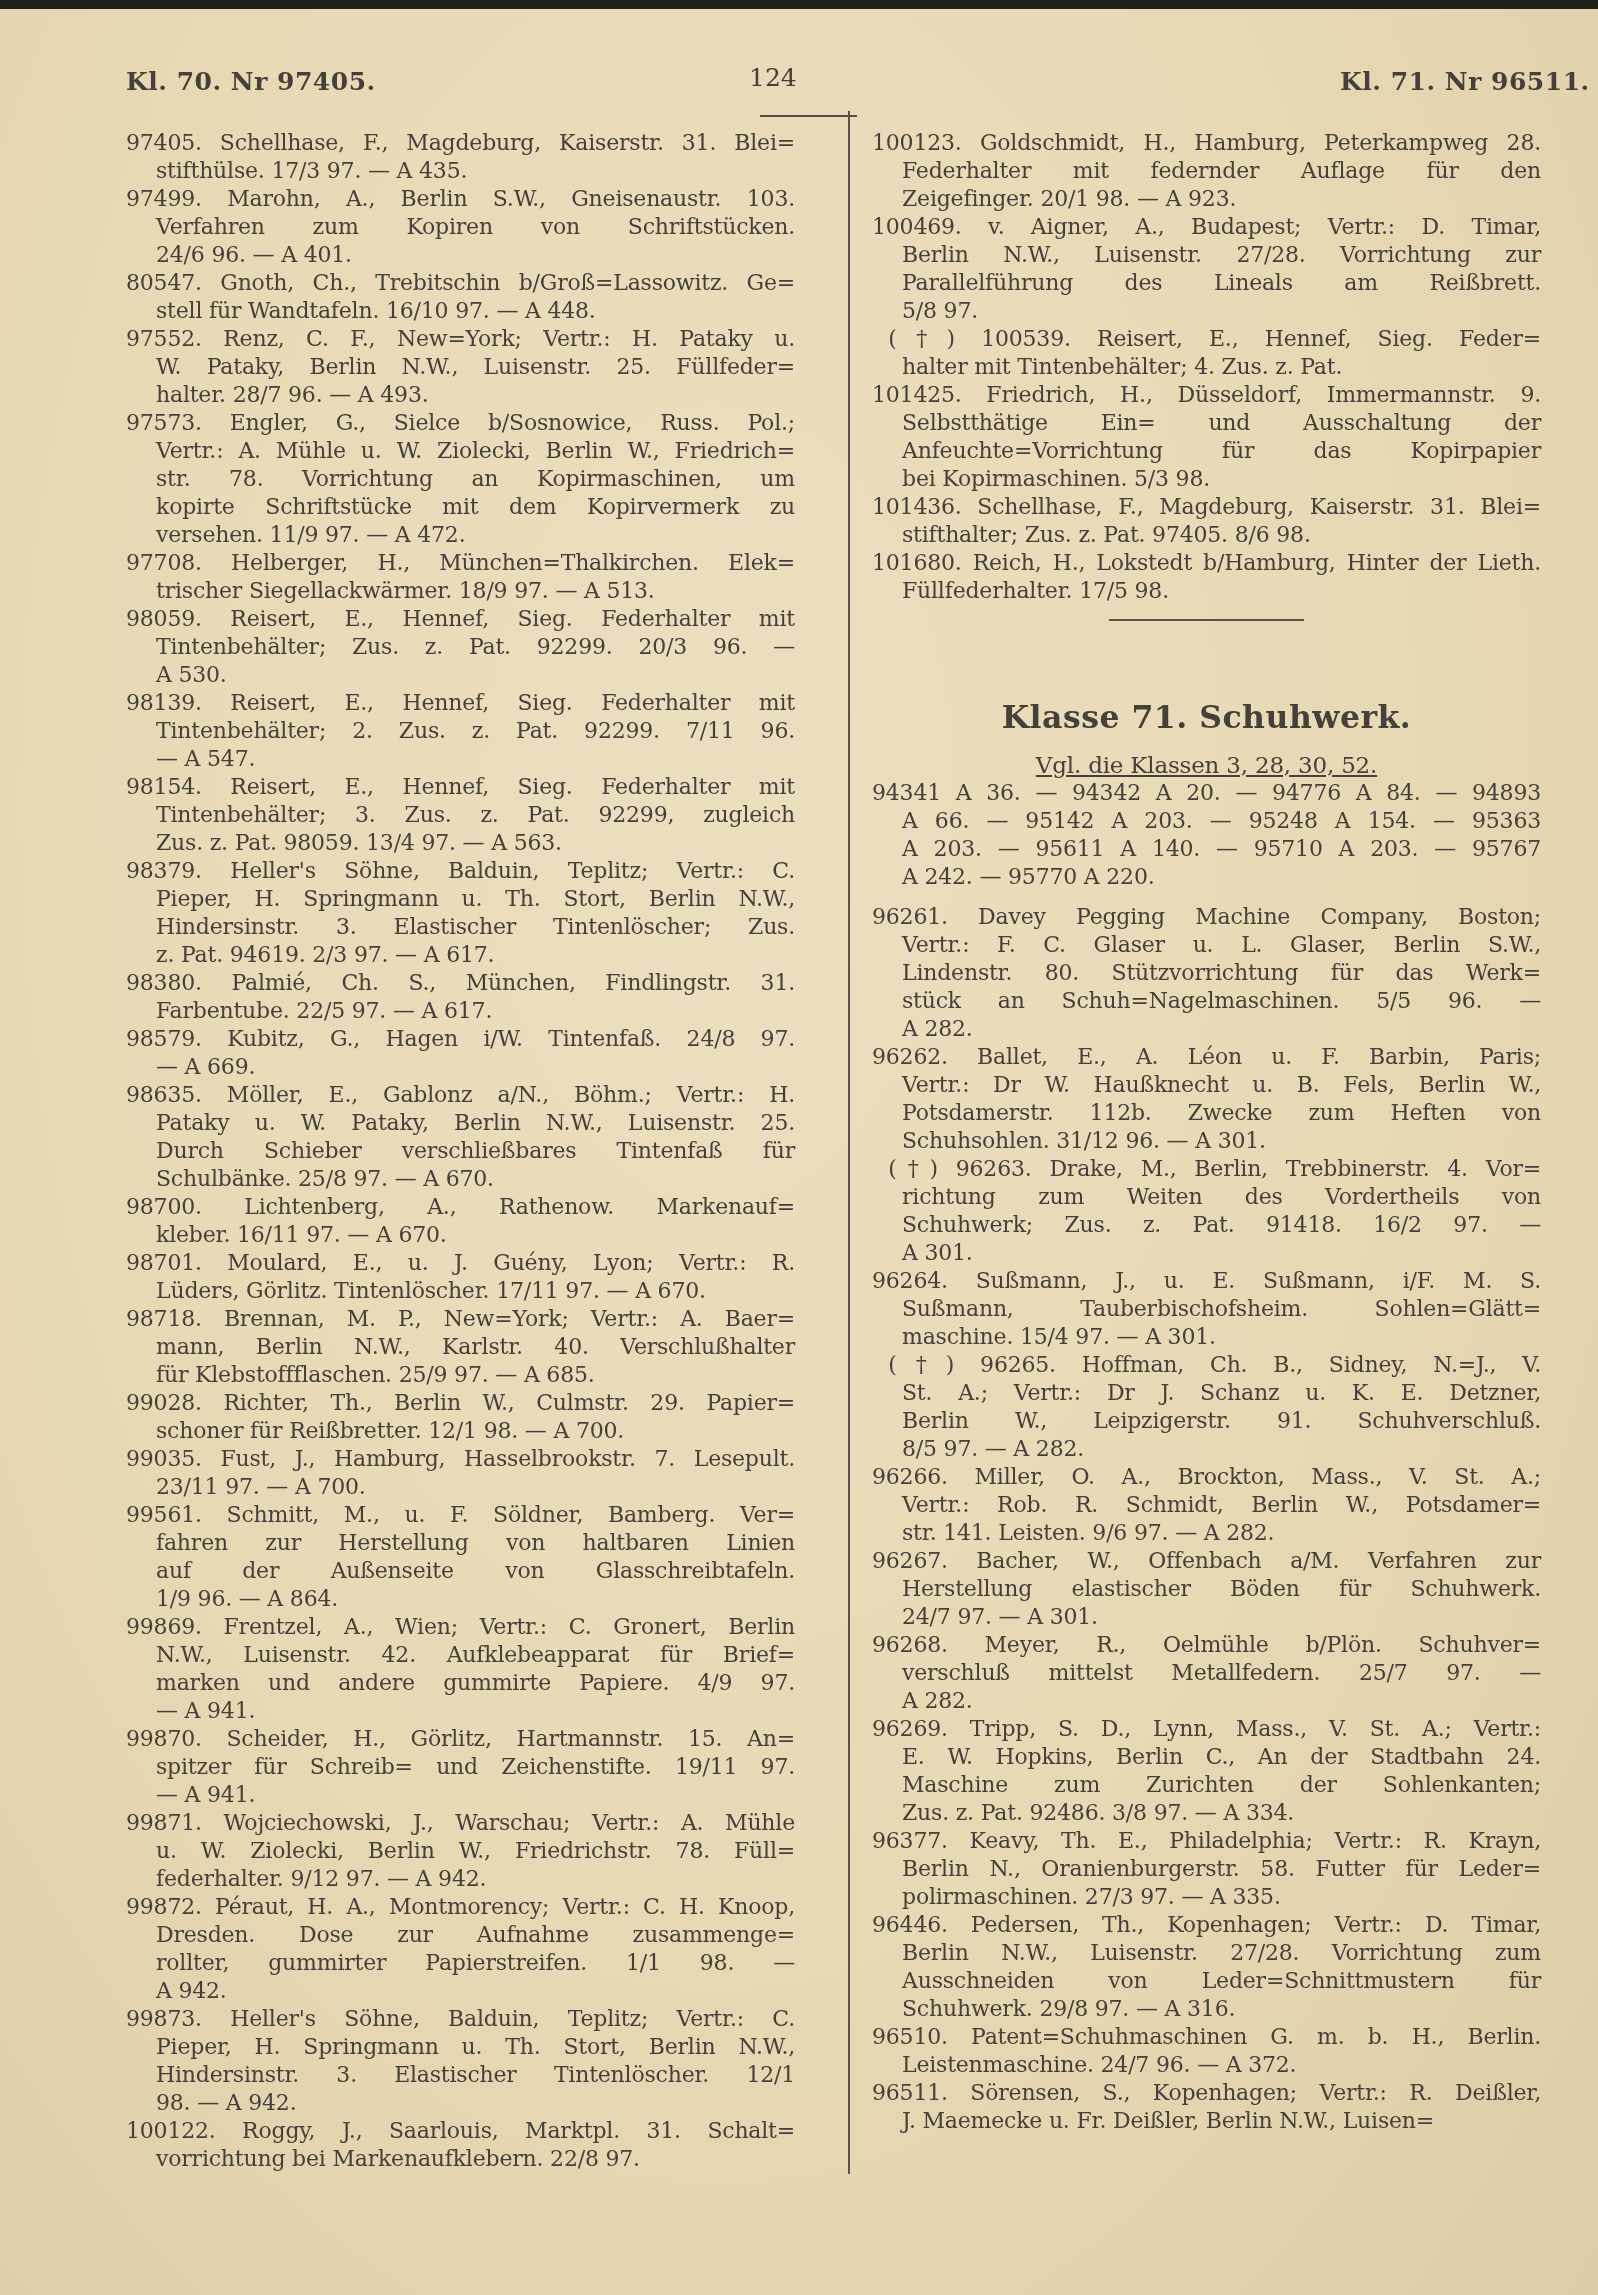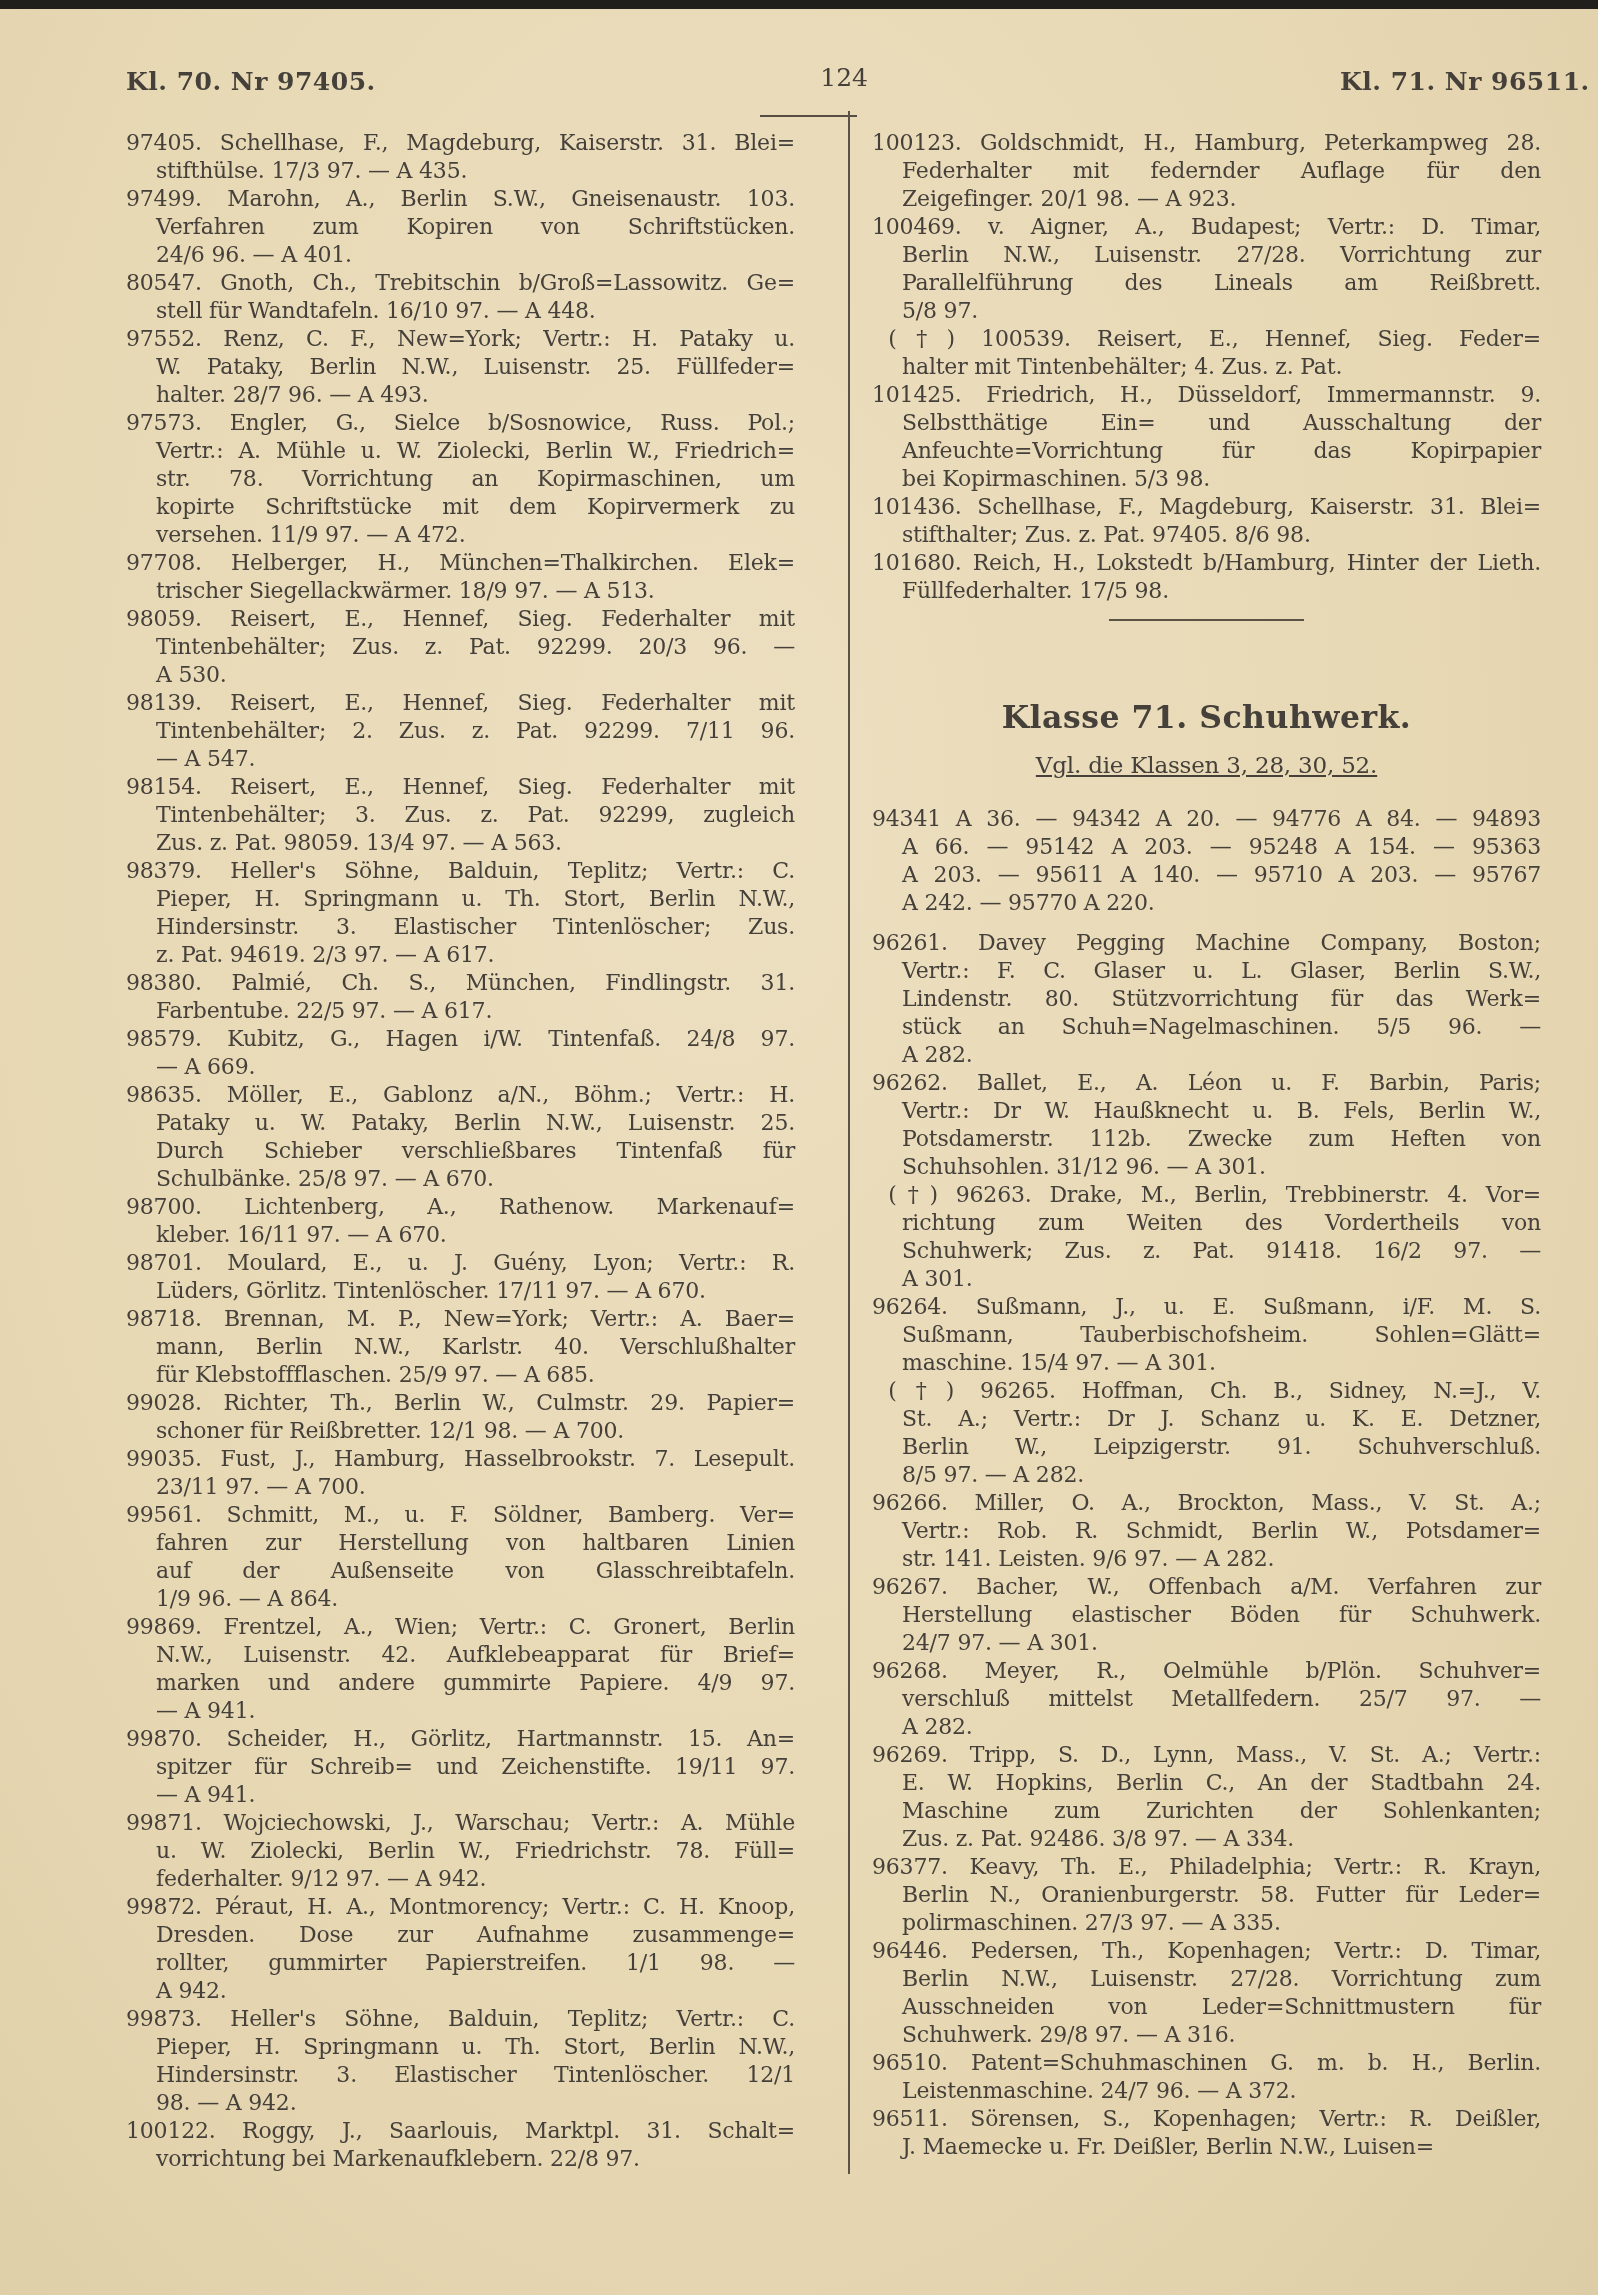--- a/index.html
+++ b/index.html
@@ -20,21 +20,21 @@
     position: absolute; top: 67px;
     font-size: 25px; font-weight: bold;
     letter-spacing: 0.5px;
     white-space: nowrap;
     text-align: right;
   }
   .hdr-left  { left: 126px; }
   .hdr-right { left: 1340px; width: 217px; text-align: center; }
   .page-num {
     position: absolute; top: 63px; left: 749px; width: 119px;
-    text-align: right; font-size: 25px; font-weight: normal;
+    text-align: left; font-size: 25px; font-weight: normal;
   }
   .page-num-rule {
     position: absolute; top: 115px; left: 760px;
     width: 97px; height: 2.2px; background: #564e43;
   }
   .col-divider {
     position: absolute; left: 848px; top: 111px;
     width: 1.6px; height: 2063px; background: #5c5347;
   }
   .col {
@@ -60,21 +60,21 @@
     margin-top: 79px;
     text-align: center;
     font-size: 31.5px; line-height: 34px; font-weight: bold;
     letter-spacing: 0.5px;
   }
   .class-subheading {
     margin-top: 18.5px;
     text-align: center;
     font-size: 23px; line-height: 27px; text-decoration: underline;
   }
-  .number-refs { margin-top: 26px; }
+  .number-refs { }
   .section-entries { margin-top: 12px; }
 </style>
 </head>
 <body>
 
 <div class="top-edge"></div>
 
 <div class="hdr hdr-left">Kl. 70. Nr 97405.</div>
 <div class="page-num">124</div>
 <div class="page-num-rule"></div>

